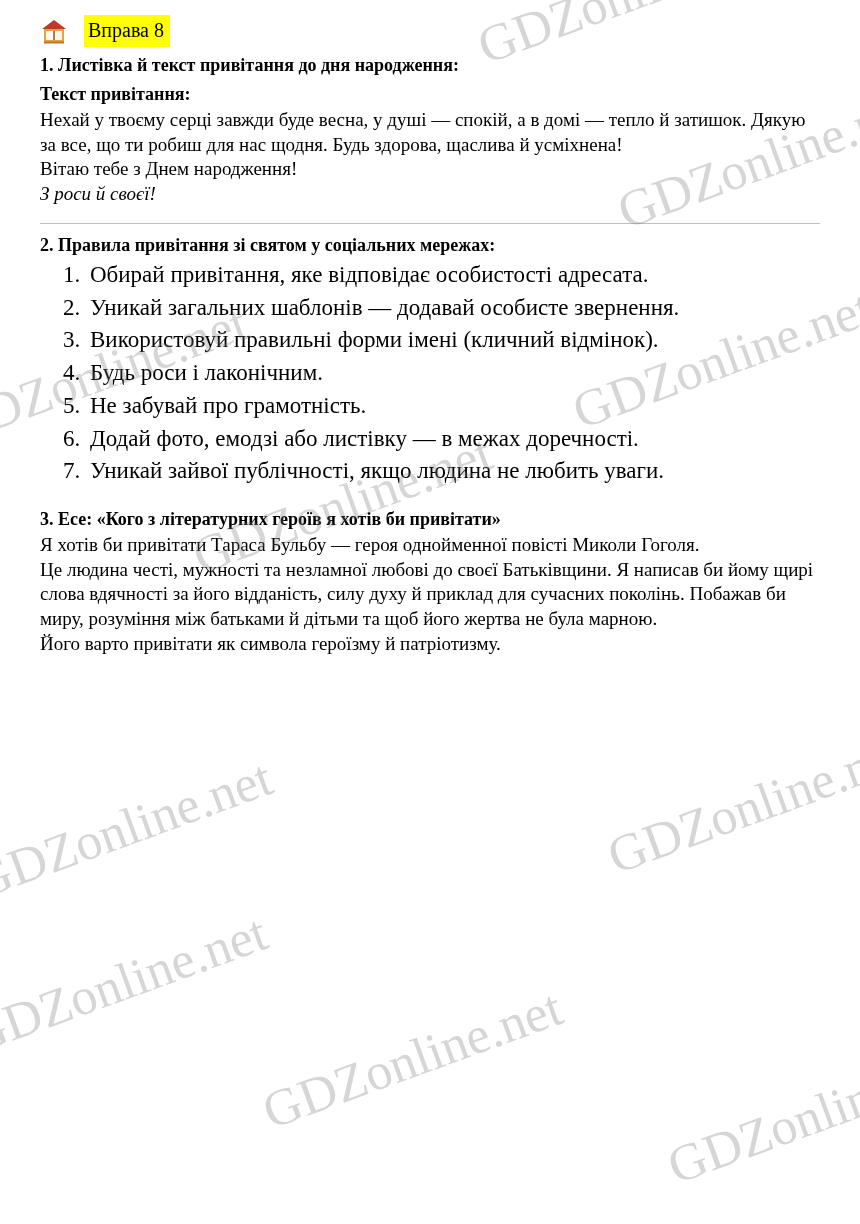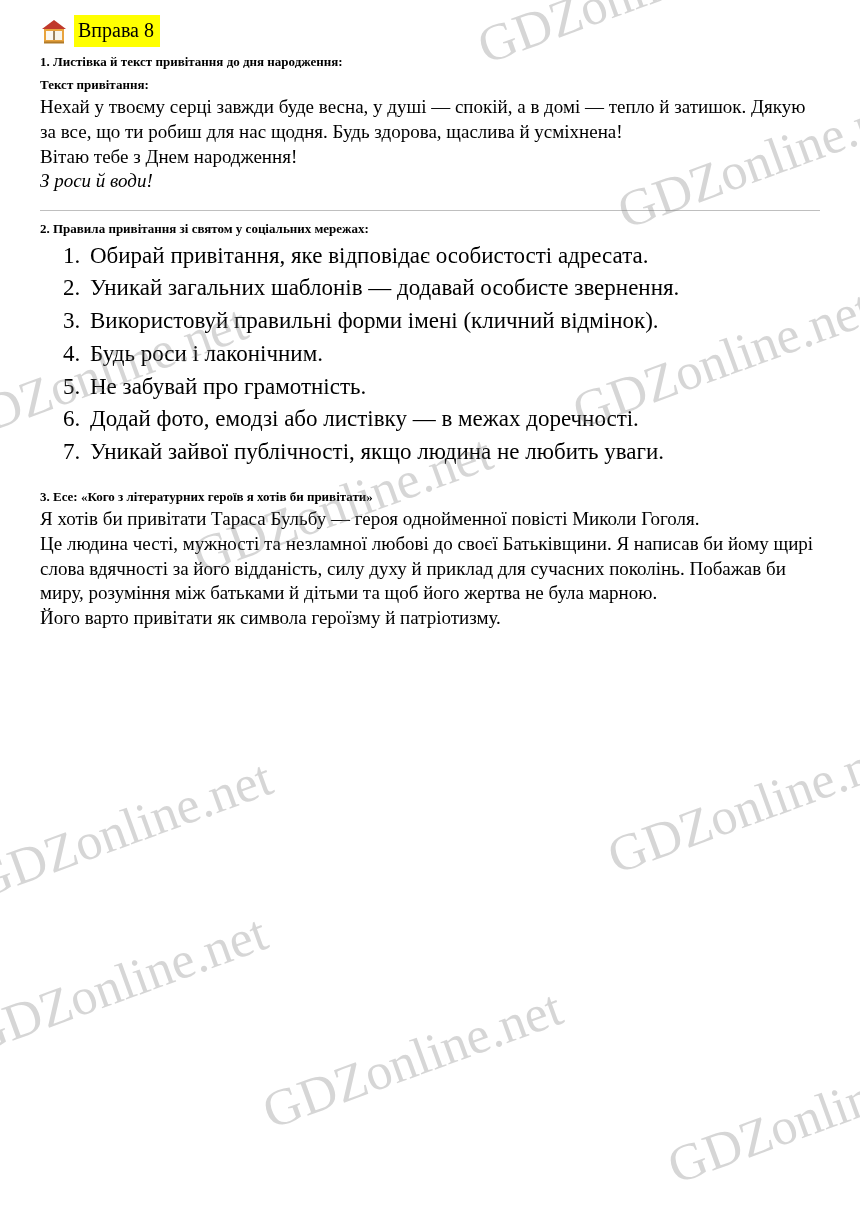--- a/index.html
+++ b/index.html
@@ -46,21 +46,21 @@
     position: absolute;
     left: 40px;
     top: 14px;
     width: 780px;
     z-index: 2;
   }
 
   .title-row {
     display: flex;
     align-items: center;
-    gap: 6px;
+    gap: 16px;
     height: 34px;
   }
   .home-icon {
     width: 28px;
     height: 28px;
     position: relative;
     display: inline-block;
     flex: 0 0 auto;
   }
   .home-icon svg { display: block; }
@@ -71,21 +71,21 @@
     font-size: 20px;
     line-height: 28px;
     padding: 1px 6px 3px 4px;
     display: inline-block;
     color: #000;
   }
 
   h2.section {
     font-family: "Liberation Serif", serif;
     font-weight: bold;
-    font-size: 13px;
+    font-size: 18px;
     margin: 6px 0 2px 0;
     line-height: 1.28;
   }
 
   p.par {
     font-size: 19px;
     line-height: 1.30;
     margin: 0 0 0 0;
   }
   .ital { font-style: italic; }
@@ -137,21 +137,21 @@
       <span class="ex-badge">Вправа 8</span>
     </div>
 
     <h2 class="section">1. Листівка й текст привітання до дня народження:</h2>
 
 
     <h2 class="section">Текст привітання:</h2>
 
     <p class="par">Нехай у твоєму серці завжди буде весна, у душі — спокій, а в домі — тепло й затишок. Дякую за все, що ти робиш для нас щодня. Будь здорова, щаслива й усміхнена!</p>
     <p class="par">Вітаю тебе з Днем народження!</p>
-    <p class="par ital">З роси й води!</p>
+    <p class="par ital">З роси й своєї!</p>
 
     <hr class="divider">
 
     <h2 class="section">2. Правила привітання зі святом у соціальних мережах:</h2>
 
     <ol class="rules">
       <li>Обирай привітання, яке відповідає особистості адресата.</li>
       <li>Уникай загальних шаблонів — додавай особисте звернення.</li>
       <li>Використовуй правильні форми імені (кличний відмінок).</li>
       <li>Будь роси і лаконічним.</li>

